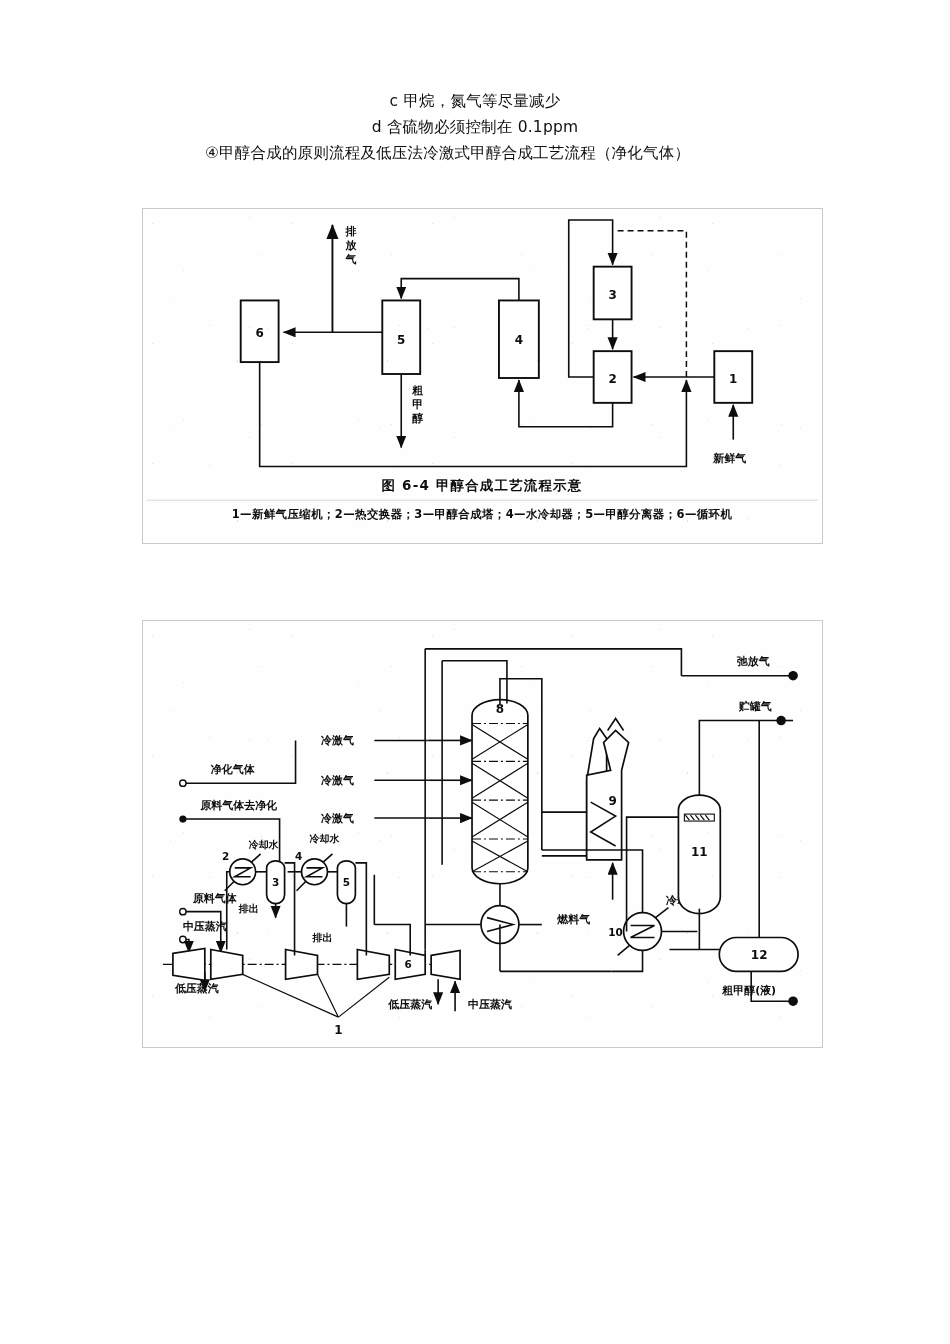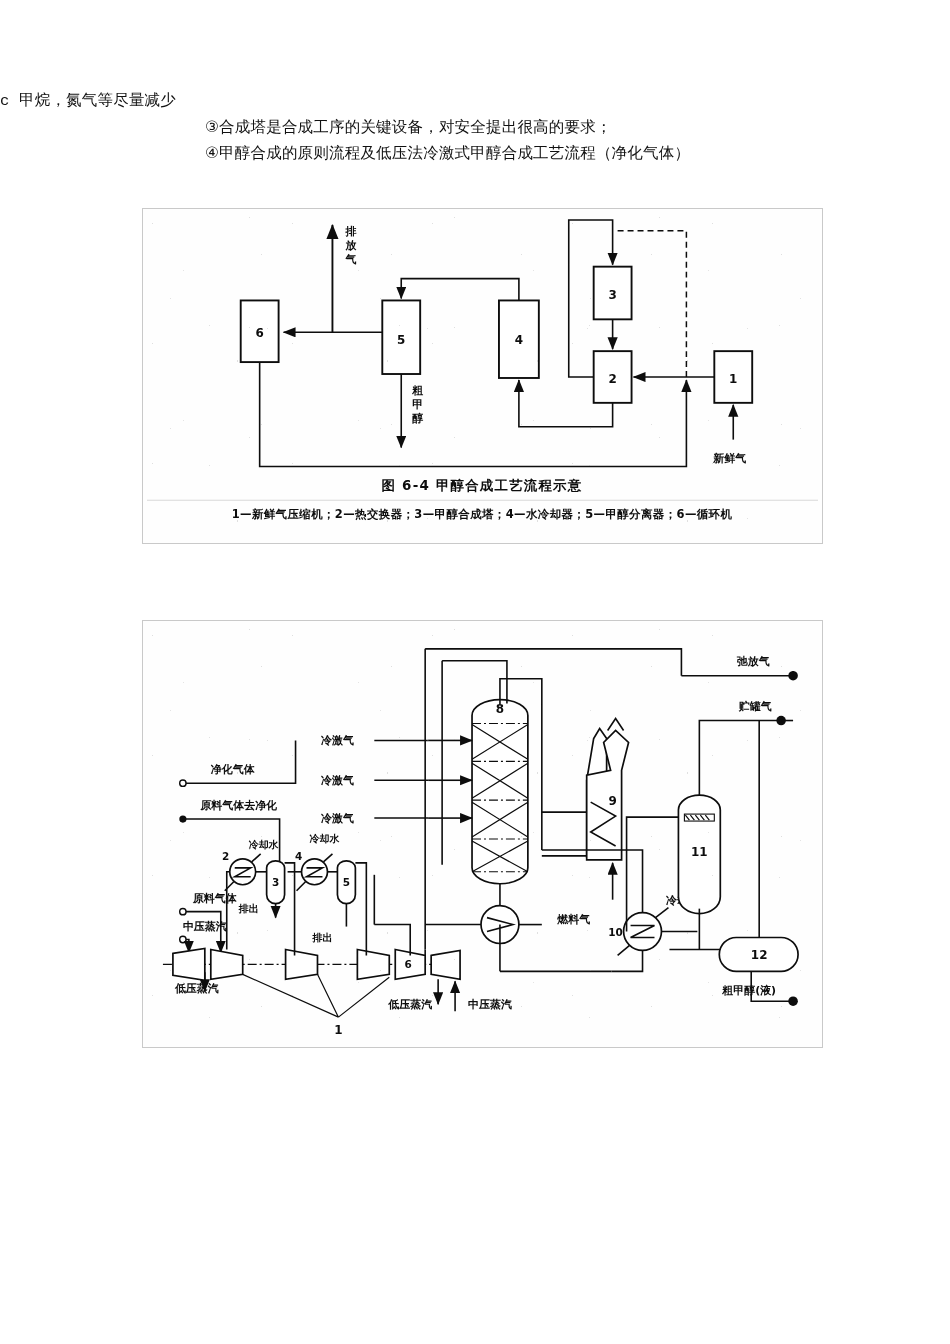--- a/index.html
+++ b/index.html
@@ -22,21 +22,21 @@
     left: 0;
     top: 88px;
     width: 950px;
   }
   .txt-line {
     font-size: 15.5px;
     line-height: 26px;
     white-space: nowrap;
     letter-spacing: 0.2px;
   }
-  .txt-center { text-align: left; font-family: Liberation Mono, monospace; }
+  .txt-center { text-align: center; }
   .txt-indent { padding-left: 205px; }
 
   
   .fig-frame {
     position: absolute;
     border: 1px solid #c9c9c9;
     background: #fefefe;
     box-sizing: border-box;
   }
   #figure-1 { left: 142px; top: 208px; width: 681px; height: 336px; }
@@ -81,21 +81,21 @@
   .dsh { stroke: #0d0d0d; stroke-width: 1.5; fill: none; stroke-dasharray: 6 4; }
   .dshc{ stroke: #0d0d0d; stroke-width: 1.1; fill: none; stroke-dasharray: 9 3 2 3; }
   .bx  { stroke: #0d0d0d; stroke-width: 1.9; fill: #ffffff; }
   .vsl { stroke: #0d0d0d; stroke-width: 1.7; fill: #ffffff; }
 </style>
 </head>
 <body>
 
 <div id="text-block">
   <div class="txt-line txt-center">c 甲烷，氮气等尽量减少</div>
-  <div class="txt-line txt-indent">③合成塔是合成工序的关键设备，对安全提出很高的要求；</div>
+  <div class="txt-line txt-center">d 含硫物必须控制在 0.1ppm</div>
   <div class="txt-line txt-indent">④甲醇合成的原则流程及低压法冷激式甲醇合成工艺流程（净化气体）</div>
 </div>
 
 <div class="fig-frame" id="figure-1">
   <svg class="fig-svg" viewBox="0 0 681 336" preserveAspectRatio="none">
     <defs>
       <marker id="ah" markerWidth="9" markerHeight="9" refX="7.5" refY="3.2" orient="auto">
         <path d="M0,0 L8,3.2 L0,6.4 z" fill="#0d0d0d"></path>
       </marker>
     </defs>

